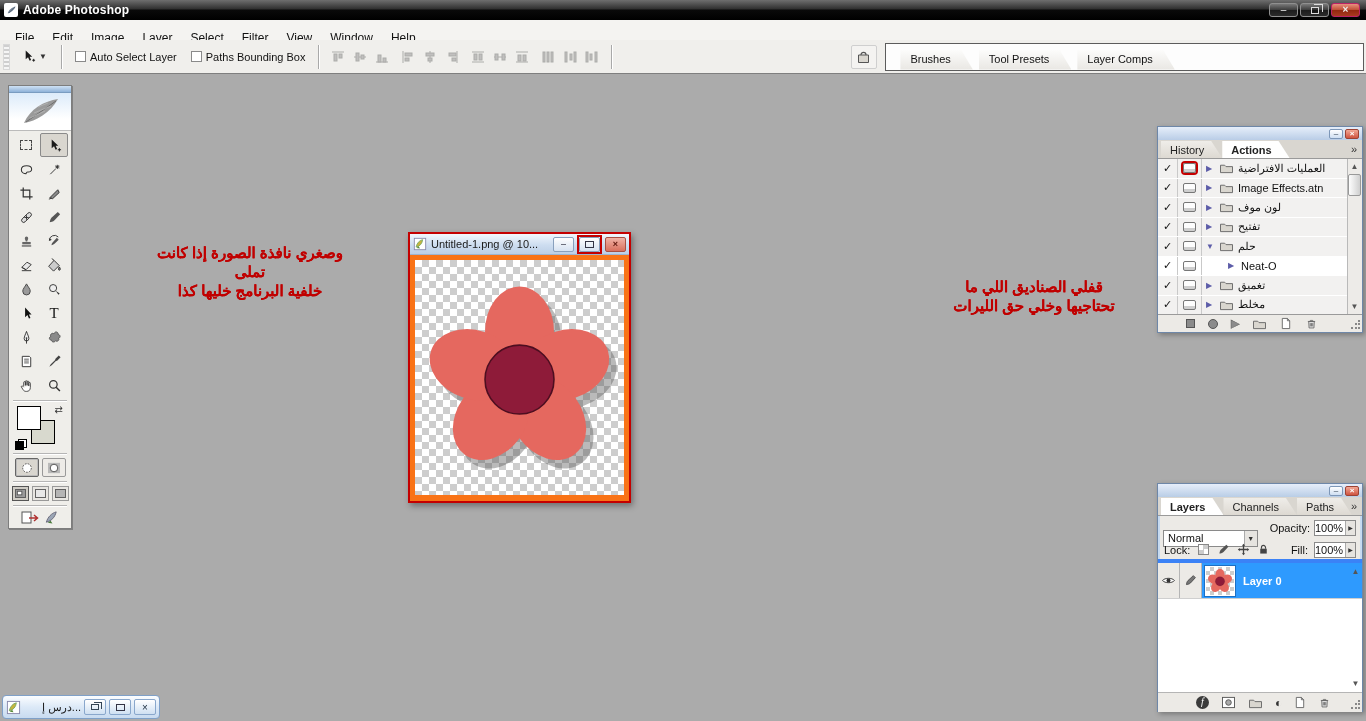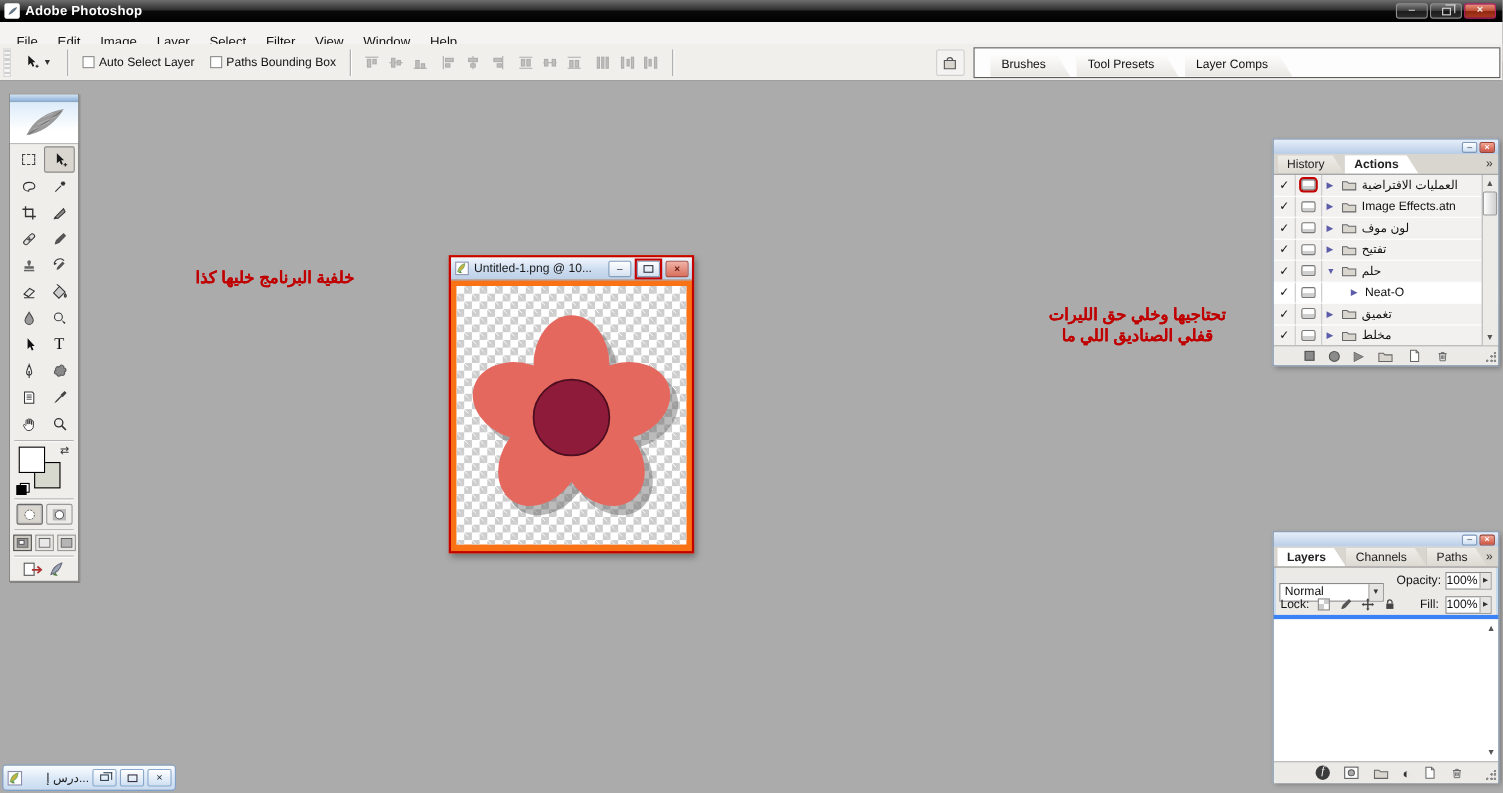--- a/index.html
+++ b/index.html
@@ -560,25 +560,26 @@
                 <ellipse cx="100" cy="56" rx="33" ry="43"></ellipse>
               </g>
           </g>
           <circle cx="100" cy="102" r="33" fill="#8E1B39" stroke="#4d0e20" stroke-width="1.5"></circle>
         </g>
       </svg>
     </div>
   </div>
 
   <div class="anno anno-left">
+    <div>وصغري نافذة الصورة إذا كانت تملى</div>
     <div>خلفية البرنامج خليها كذا</div>
   </div>
   <div class="anno anno-right">
+    <div>قفلي الصناديق اللي ما</div>
     <div>تحتاجيها وخلي حق الليرات</div>
-    <div>قفلي الصناديق اللي ما</div>
   </div>
 
   <div class="palette actions-pal">
     <div class="p-title">
       <span class="pbtn"><span>–</span></span>
       <span class="pbtn close"><span>×</span></span>
     </div>
     <div class="p-tabs">
       <span class="ptab">History</span>
       <span class="ptab active">Actions</span>
@@ -754,20 +755,41 @@
             <path d="M5.5 7 V5.5 a2.5 2.5 0 0 1 5 0 V7" fill="none" stroke="#444" stroke-width="1.4"></path>
           </svg>
         </span>
       <span class="lbl" style="margin-left:auto">Fill:</span>
       <span class="field">
         <span class="val">100%</span>
         <span class="spin">▶</span>
       </span>
     </div>
     <div class="llist">
+      <div class="lrow">
+        <span class="lcell">
+            <svg width="15" height="11" viewBox="0 0 16 12">
+              <path d="M1.5 6 C4 2.8 12 2.8 14.5 6 C12 9.2 4 9.2 1.5 6 Z" fill="#fff" stroke="#333"></path>
+              <circle cx="8" cy="6" r="2.2" fill="#333"></circle>
+            </svg>
+          </span>
+        <span class="lcell">
+            <svg width="13" height="13" viewBox="0 0 16 16">
+              <path d="M11.5 2 L14 4.5 L8 11 C6.5 12.5 4 13 3 13 C3 12 3.5 9.5 5 8 Z" fill="#777" stroke="#444"></path>
+            </svg>
+          </span>
+        <span class="lsel">
+          <span class="lthumb checker" style="background-size:8px 8px;background-position:0 0,4px 4px;">
+            <svg width="28" height="28" viewBox="0 0 200 200">
+                <use href="#flowerG"></use>
+              </svg>
+          </span>
+          <span class="lname">Layer 0</span>
+        </span>
+      </div>
       <span class="sarrow" style="top:2px;right:0;position:absolute">▲</span>
       <span class="sarrow" style="bottom:2px;right:0;position:absolute">▼</span>
     </div>
     <div class="lp-bottom">
       <span class="fxcir">f</span>
       <svg width="15" height="13" viewBox="0 0 16 14">
           <rect x="1.5" y="1.5" width="13" height="11" fill="#fff" stroke="#555"></rect>
           <circle cx="8" cy="7" r="3" fill="#aaa" stroke="#555"></circle>
         </svg>
       <svg width="15" height="12" viewBox="0 0 16 13">

